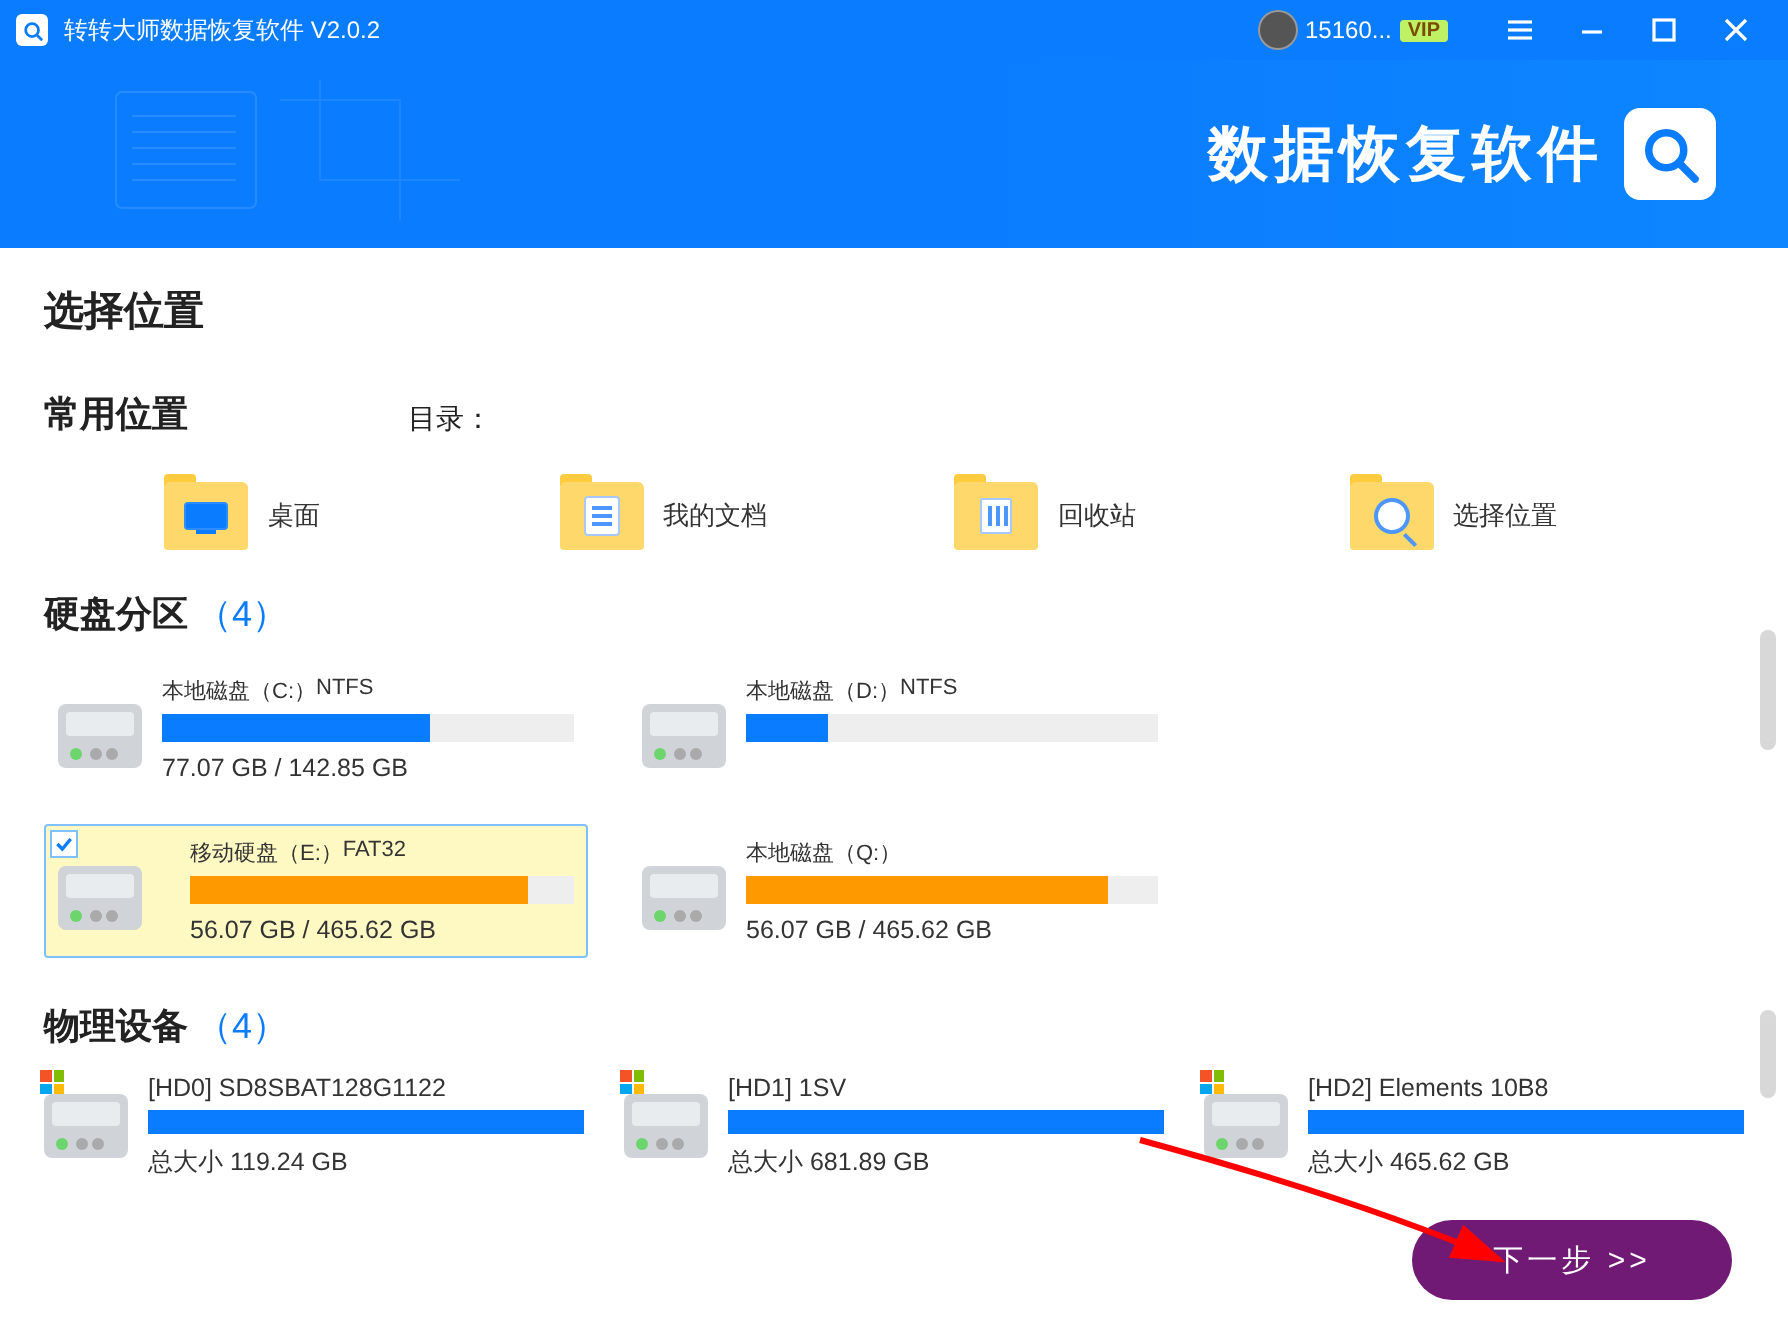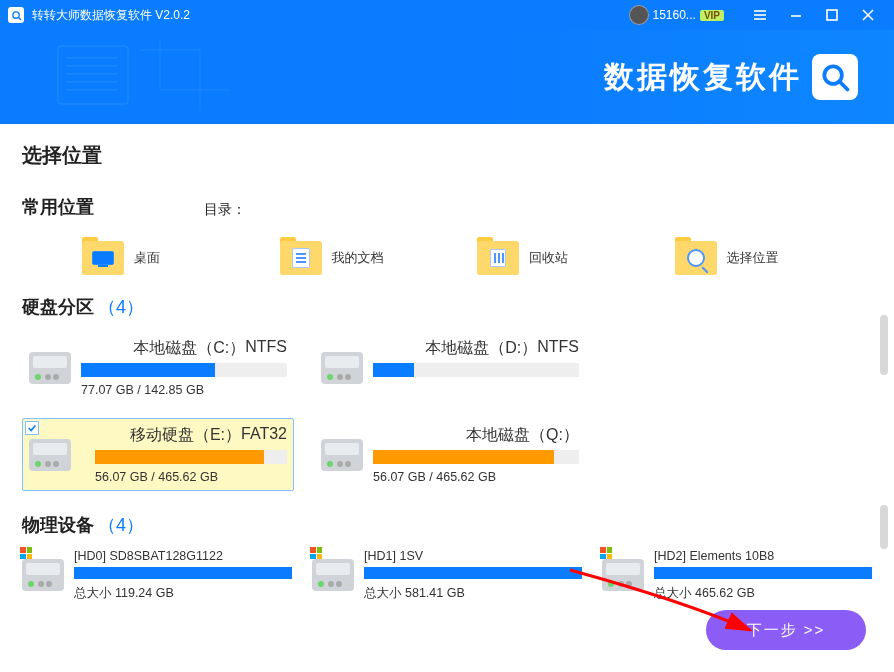--- a/index.html
+++ b/index.html
@@ -48,41 +48,41 @@
 .part-grid { display: flex; flex-wrap: wrap; gap: 14px 20px; margin-bottom: 22px; position: relative; }
 .part { width: 272px; display: flex; gap: 10px; padding: 6px; border: 1px solid transparent; border-radius: 2px; position: relative; cursor: pointer; }
 .part.selected { border-color: #7fc0ff; background: #fef9c3; gap: 24px; }
 .part .chk { position: absolute; top: 2px; left: 2px; width: 14px; height: 14px; border: 1px solid #7fc0ff; background: #fff; display: none; align-items: center; justify-content: center; }
 .part.selected .chk { display: flex; }
 .part .chk svg { width: 10px; height: 10px; stroke: #0a7cff; stroke-width: 2; fill: none; }
 .hdd-ico { width: 42px; height: 32px; background: #d0d4d8; border-radius: 4px; margin-top: 14px; position: relative; flex-shrink: 0; }
 .hdd-ico:before { content: ""; position: absolute; top: 4px; left: 4px; right: 4px; height: 12px; background: #e9ecef; border-radius: 2px; }
 .hdd-ico:after { content: ""; position: absolute; bottom: 4px; left: 6px; width: 6px; height: 6px; background: #6cd66c; border-radius: 50%; box-shadow: 10px 0 0 #aaa, 18px 0 0 #aaa; }
 .part-body { flex: 1; min-width: 0; }
-.part-head { display: flex; justify-content: flex-end; font-size: 16px; color: #333; margin-bottom: 4px; white-space: nowrap; }
+.part-head { display: flex; justify-content: flex-start; font-size: 11px; color: #333; margin-bottom: 4px; white-space: nowrap; }
 .bar { height: 14px; background: #eee; position: relative; margin-bottom: 6px; }
 .bar-fill { position: absolute; left: 0; top: 0; bottom: 0; }
 .bar-blue { background: #0a7cff; }
 .bar-orange { background: #ff9900; }
 .part-size { font-size: 12.5px; color: #333; }
 
 .phys-grid { display: flex; gap: 20px; position: relative; }
 .phys { width: 272px; display: flex; gap: 10px; cursor: pointer; }
 .win-flag { width: 12px; height: 12px; display: grid; grid-template-columns: 1fr 1fr; grid-template-rows: 1fr 1fr; gap: 1px; position: absolute; margin-top: -2px; margin-left: -2px; }
 .win-flag span:nth-child(1){background:#f35325}.win-flag span:nth-child(2){background:#81bc06}.win-flag span:nth-child(3){background:#05a6f0}.win-flag span:nth-child(4){background:#ffba08}
 .phys-wrap { position: relative; flex-shrink: 0; }
 .phys-body { flex: 1; }
 .phys-name { font-size: 12.5px; color: #333; margin-bottom: 4px; white-space: nowrap; }
 .phys .bar { height: 12px; }
 .phys-size { font-size: 12.5px; color: #333; }
 
 .vscroll { position: absolute; right: 6px; top: 315px; width: 8px; height: 60px; background: #d8d8d8; border-radius: 4px; }
 .vscroll2 { position: absolute; right: 6px; top: 505px; width: 8px; height: 44px; background: #d8d8d8; border-radius: 4px; }
 
-.next-btn { position: absolute; right: 28px; bottom: 22px; width: 160px; height: 40px; background: #8b5cf6; color: #fff; border: none; border-radius: 20px; font-size: 15px; letter-spacing: 2px; cursor: pointer; }
+.next-btn { position: absolute; right: 28px; bottom: 22px; width: 160px; height: 40px; background: #701a75; color: #fff; border: none; border-radius: 20px; font-size: 15px; letter-spacing: 2px; cursor: pointer; }
 
 .arrow { position: absolute; pointer-events: none; }
 </style>
 </head>
 <body>
 
 <div class="titlebar">
   <div class="app-icon">
     <svg viewBox="0 0 24 24">
         <circle cx="11" cy="11" r="7" fill="none" stroke="#0a7cff" stroke-width="3"></circle>
@@ -293,21 +293,21 @@
             <span></span>
             <span></span>
           </div>
       <div class="hdd-ico" style="margin-top:10px"></div>
     </div>
     <div class="phys-body">
       <div class="phys-name">[HD1] 1SV</div>
       <div class="bar">
             <div class="bar-fill bar-blue" style="width:100%"></div>
           </div>
-      <div class="phys-size">总大小 581.41 GB</div>
+      <div class="phys-size">总大小 681.89 GB</div>
     </div>
       </div>
       <div class="phys">
     <div class="phys-wrap">
       <div class="win-flag">
             <span></span>
             <span></span>
             <span></span>
             <span></span>
           </div>

